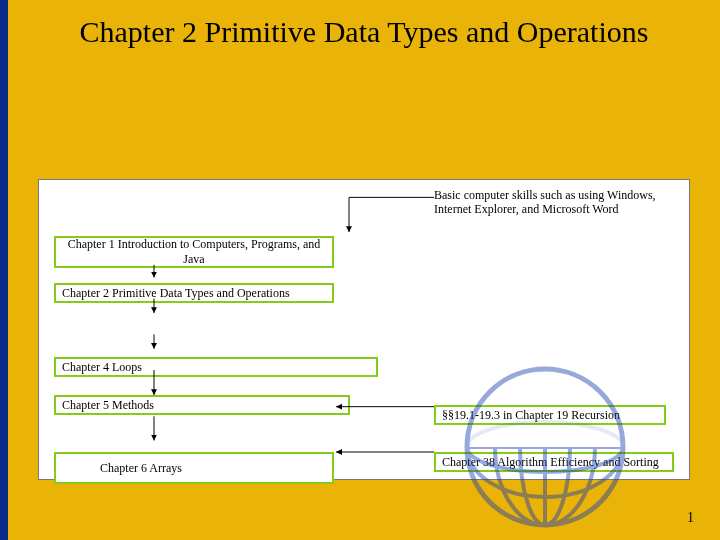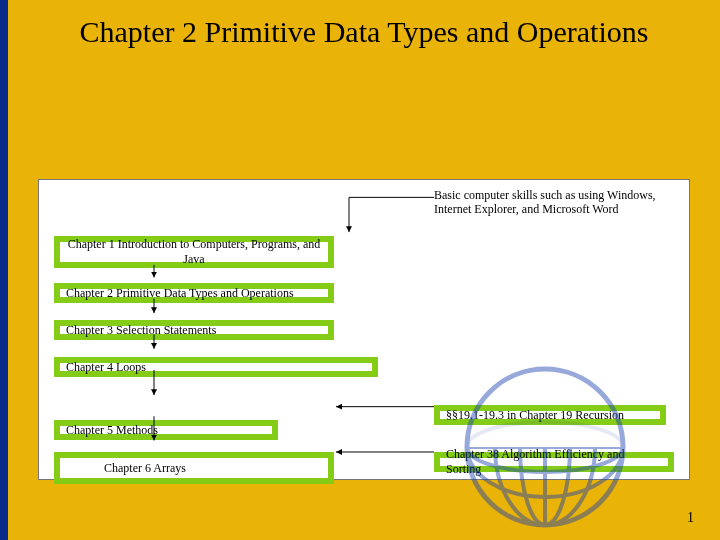--- a/index.html
+++ b/index.html
@@ -24,21 +24,21 @@
   }
   .diagram {
     position: absolute;
     left: 30px; right: 30px; top: 135px; bottom: 60px;
     background: #fff;
     border: 1px solid #777;
     margin-top: 44px;
   }
   .box {
     position: absolute;
-    border: 6px solid #84cc16;
+    border: 2px solid #84cc16;
     font-size: 12px;
     color: #000;
     padding: 2px 6px;
     background: #fff;
     display: flex;
     align-items: center;
   }
   .box.centered { text-align: center; justify-content: center; }
   .note {
     position: absolute;
@@ -72,25 +72,24 @@
   <h1 class="title">Chapter 2 Primitive Data Types and Operations</h1>
 
   <div class="diagram">
 
     <div class="note" style="left:395px; top:8px; width:250px;">Basic computer skills such as using Windows, Internet Explorer, and Microsoft Word</div>
 
     <div class="box centered" style="left:15px; top:56px; width:280px; height:32px;">Chapter 1 Introduction to Computers, Programs, and Java</div>
 
     <div class="box" style="left:15px; top:103px; width:280px; height:20px;">Chapter 2 Primitive Data Types and Operations</div>
 
-    <div class="box" style="left:15px; top:140px; width:280px; height:20px;">Chapter 3 Selection Statements</div>
 
     <div class="box" style="left:15px; top:177px; width:324px; height:20px;">Chapter 4 Loops</div>
 
-    <div class="box" style="left:15px; top:240px; width:224px; height:20px;text-align:center;">Chapter 5 Methods</div>
+    <div class="box" style="left:15px; top:215px; width:296px; height:20px;text-align:center;">Chapter 5 Methods</div>
 
     <div class="box" style="left:15px; top:272px; width:280px; height:32px;padding-left:44px;">Chapter 6 Arrays</div>
 
     <div class="box" style="left:395px; top:225px; width:232px; height:20px;">§§19.1-19.3 in Chapter 19 Recursion</div>
 
     <div class="box" style="left:395px; top:272px; width:240px; height:20px;">Chapter 38 Algorithm Efficiency and Sorting</div>
 
     <svg class="connectors" viewBox="0 0 650 310" preserveAspectRatio="none">
       <defs>
         <marker id="arr" markerWidth="8" markerHeight="8" refX="6" refY="3" orient="auto">

